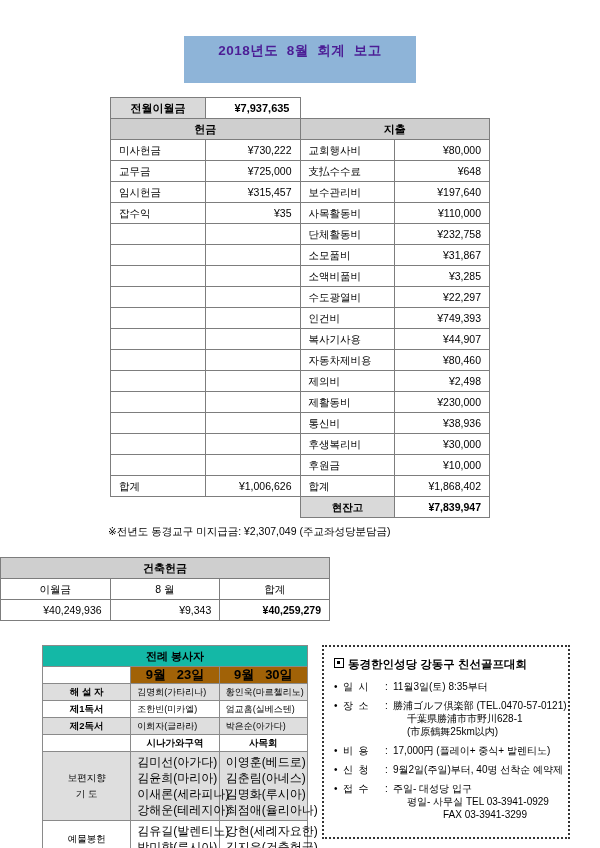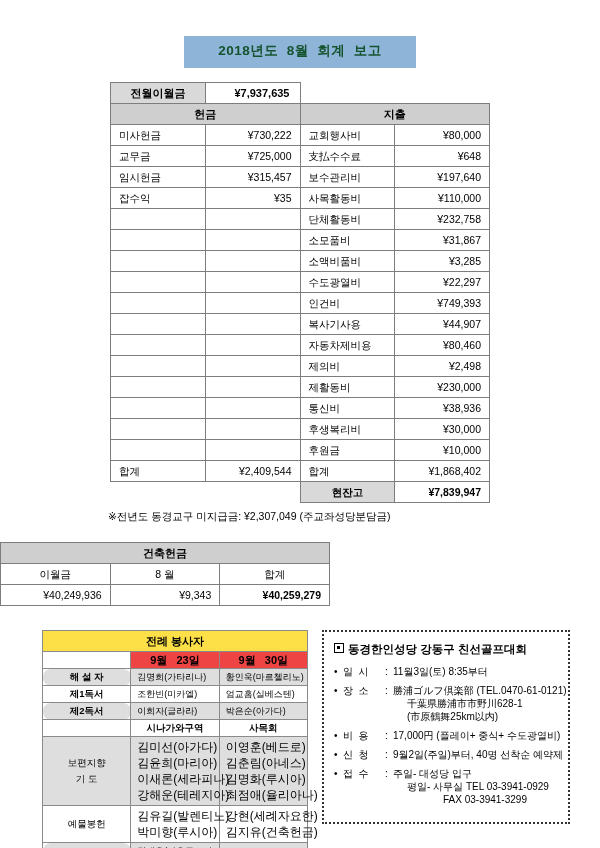--- a/index.html
+++ b/index.html
@@ -17,25 +17,25 @@
   }
 
   
   .title-wrap {
     margin-top: 36px;
     text-align: center;
   }
   .title-banner {
     display: inline-block;
     background: #8eb4d8;
-    color: #14532d;
+    color: #4c1d95;
     font-size: 13.5px;
     font-weight: bold;
     letter-spacing: 0.5px;
-    padding: 6px 34px 8px 34px;
+    padding: 6px 34px 23px 34px;
     white-space: pre;
   }
 
   
   table {
     border-collapse: collapse;
     font-size: 10.5px;
   }
   td, th {
     border: 1px solid #7d7d7d;
@@ -140,40 +140,39 @@
     table-layout: fixed;
     border: 1px solid #555;
     font-size: 9px;
   }
   table.sched td {
     border: 1px solid #8a8a8a;
     height: 16px;
     line-height: 16px;
   }
   .s-title {
-    background: #fde047;
+    background: #14b8a6;
     text-align: center;
     font-weight: bold;
     font-size: 11px;
     height: 20px !important;
     line-height: 20px !important;
   }
   .s-date {
     text-align: center;
     font-weight: bold;
-    font-size: 11px;
-    background: #ef4444;
+    font-size: 13px;
+    background: #a16207;
     white-space: pre;
   }
   .s-role {
     text-align: center;
     font-weight: bold;
     font-size: 9.5px;
     white-space: pre;
-    border-radius: 8px;
   }
   .s-name {
     padding-left: 6px;
     text-align: left;
     font-size: 9px;
   }
   .s-center {
     text-align: center;
     font-weight: bold;
     font-size: 9.5px;
@@ -355,21 +354,21 @@
           <td class="c-amount">¥30,000</td>
         </tr>
         <tr>
           <td class="c-label"></td>
           <td class="c-amount"></td>
           <td class="c-label">후원금</td>
           <td class="c-amount">¥10,000</td>
         </tr>
         <tr class="row-total">
           <td class="c-label">합계</td>
-          <td class="c-amount">¥2,409,544</td>
+          <td class="c-amount">¥1,006,626</td>
           <td class="c-label">합계</td>
           <td class="c-amount">¥1,868,402</td>
         </tr>
         <tr>
           <td class="no-border"></td>
           <td class="no-border"></td>
           <td class="balance-label">현잔고</td>
           <td class="balance-amount">¥7,839,947</td>
         </tr>
       </tbody>
@@ -493,31 +492,31 @@
           <span class="a-colon">:</span>
           <span class="a-val">
             <div>11월3일(토)  8:35부터</div>
           </span>
         </div>
         <div class="a-row">
           <span class="a-bullet">•</span>
           <span class="a-key">장  소</span>
           <span class="a-colon">:</span>
           <span class="a-val">
-            <div>勝浦ゴルフ倶楽部 (TEL.0470-61-0121)</div>
+            <div>勝浦ゴルフ倶楽部 (TEL.0470-57-0121)</div>
             <div class="a-indent1">千葉県勝浦市市野川628-1</div>
             <div class="a-indent1">(市原鶴舞25km以内)</div>
           </span>
         </div>
         <div class="a-row">
           <span class="a-bullet">•</span>
           <span class="a-key">비  용</span>
           <span class="a-colon">:</span>
           <span class="a-val">
-            <div>17,000円   (플레이+ 중식+ 수도광열비)</div>
+            <div>17,000円   (플레이+ 중식+ 발렌티노)</div>
           </span>
         </div>
         <div class="a-row">
           <span class="a-bullet">•</span>
           <span class="a-key">신  청</span>
           <span class="a-colon">:</span>
           <span class="a-val">
             <div>9월2일(주일)부터, 40명 선착순 예약제</div>
           </span>
         </div>

